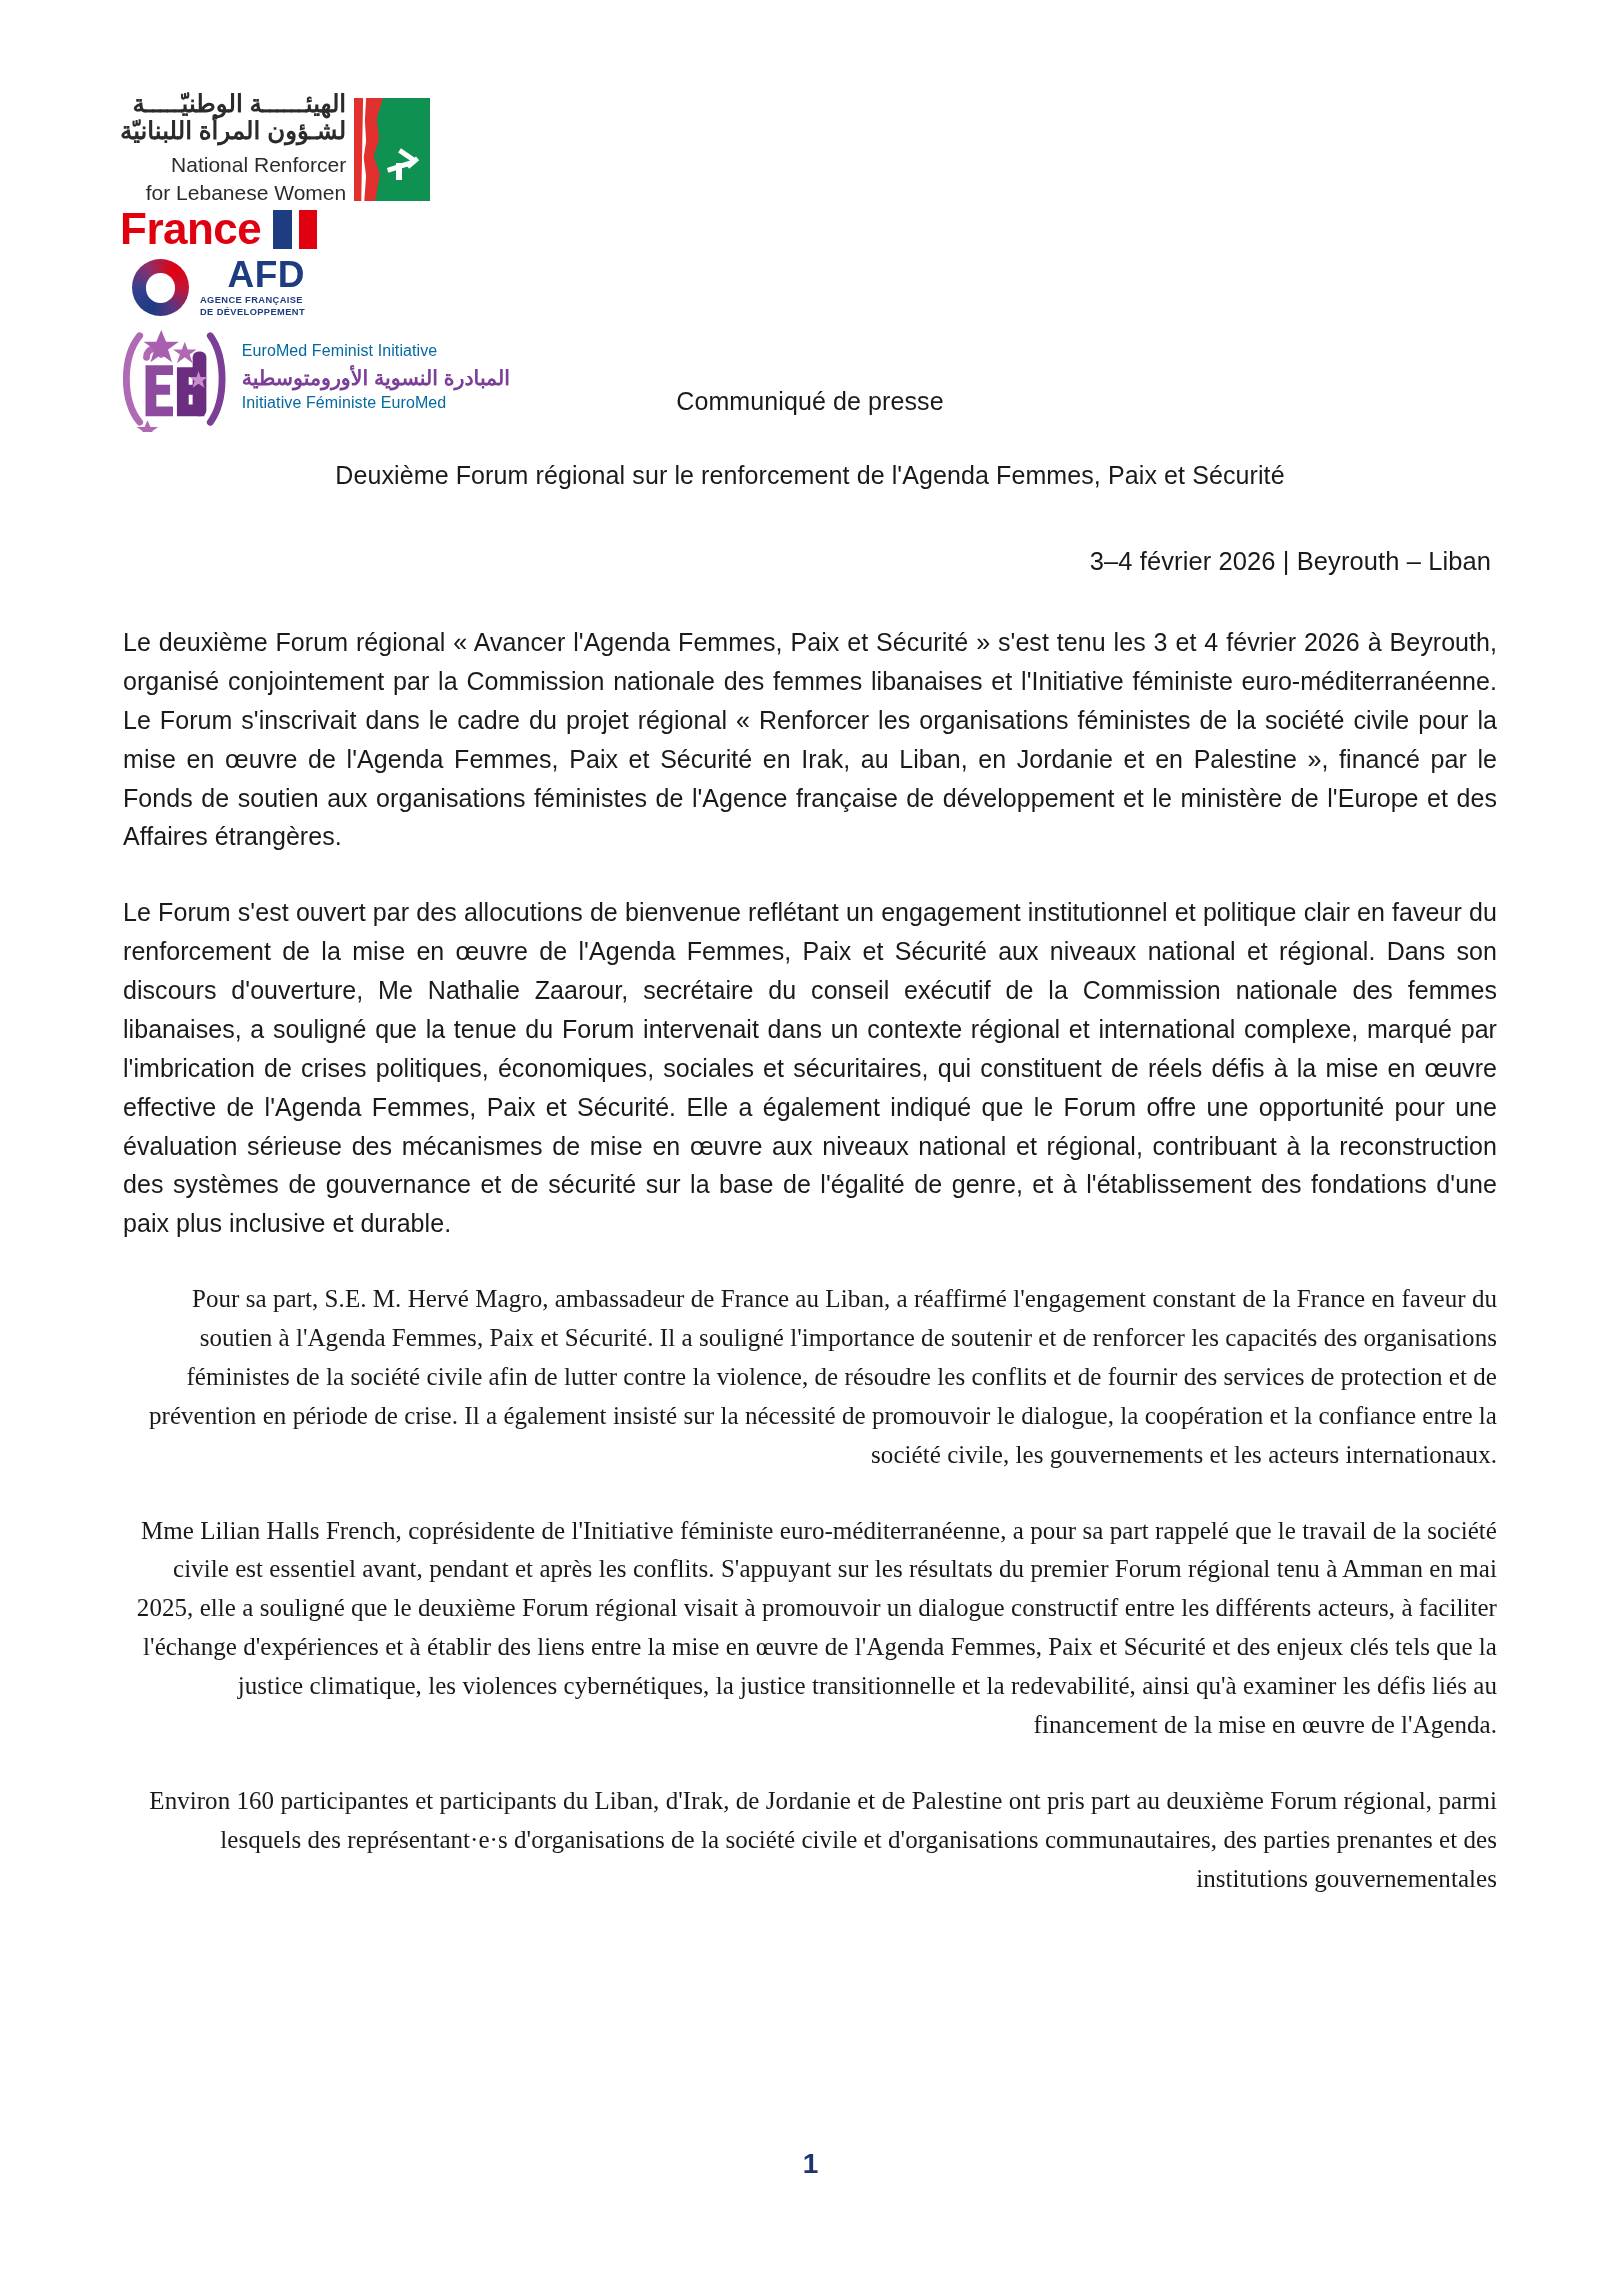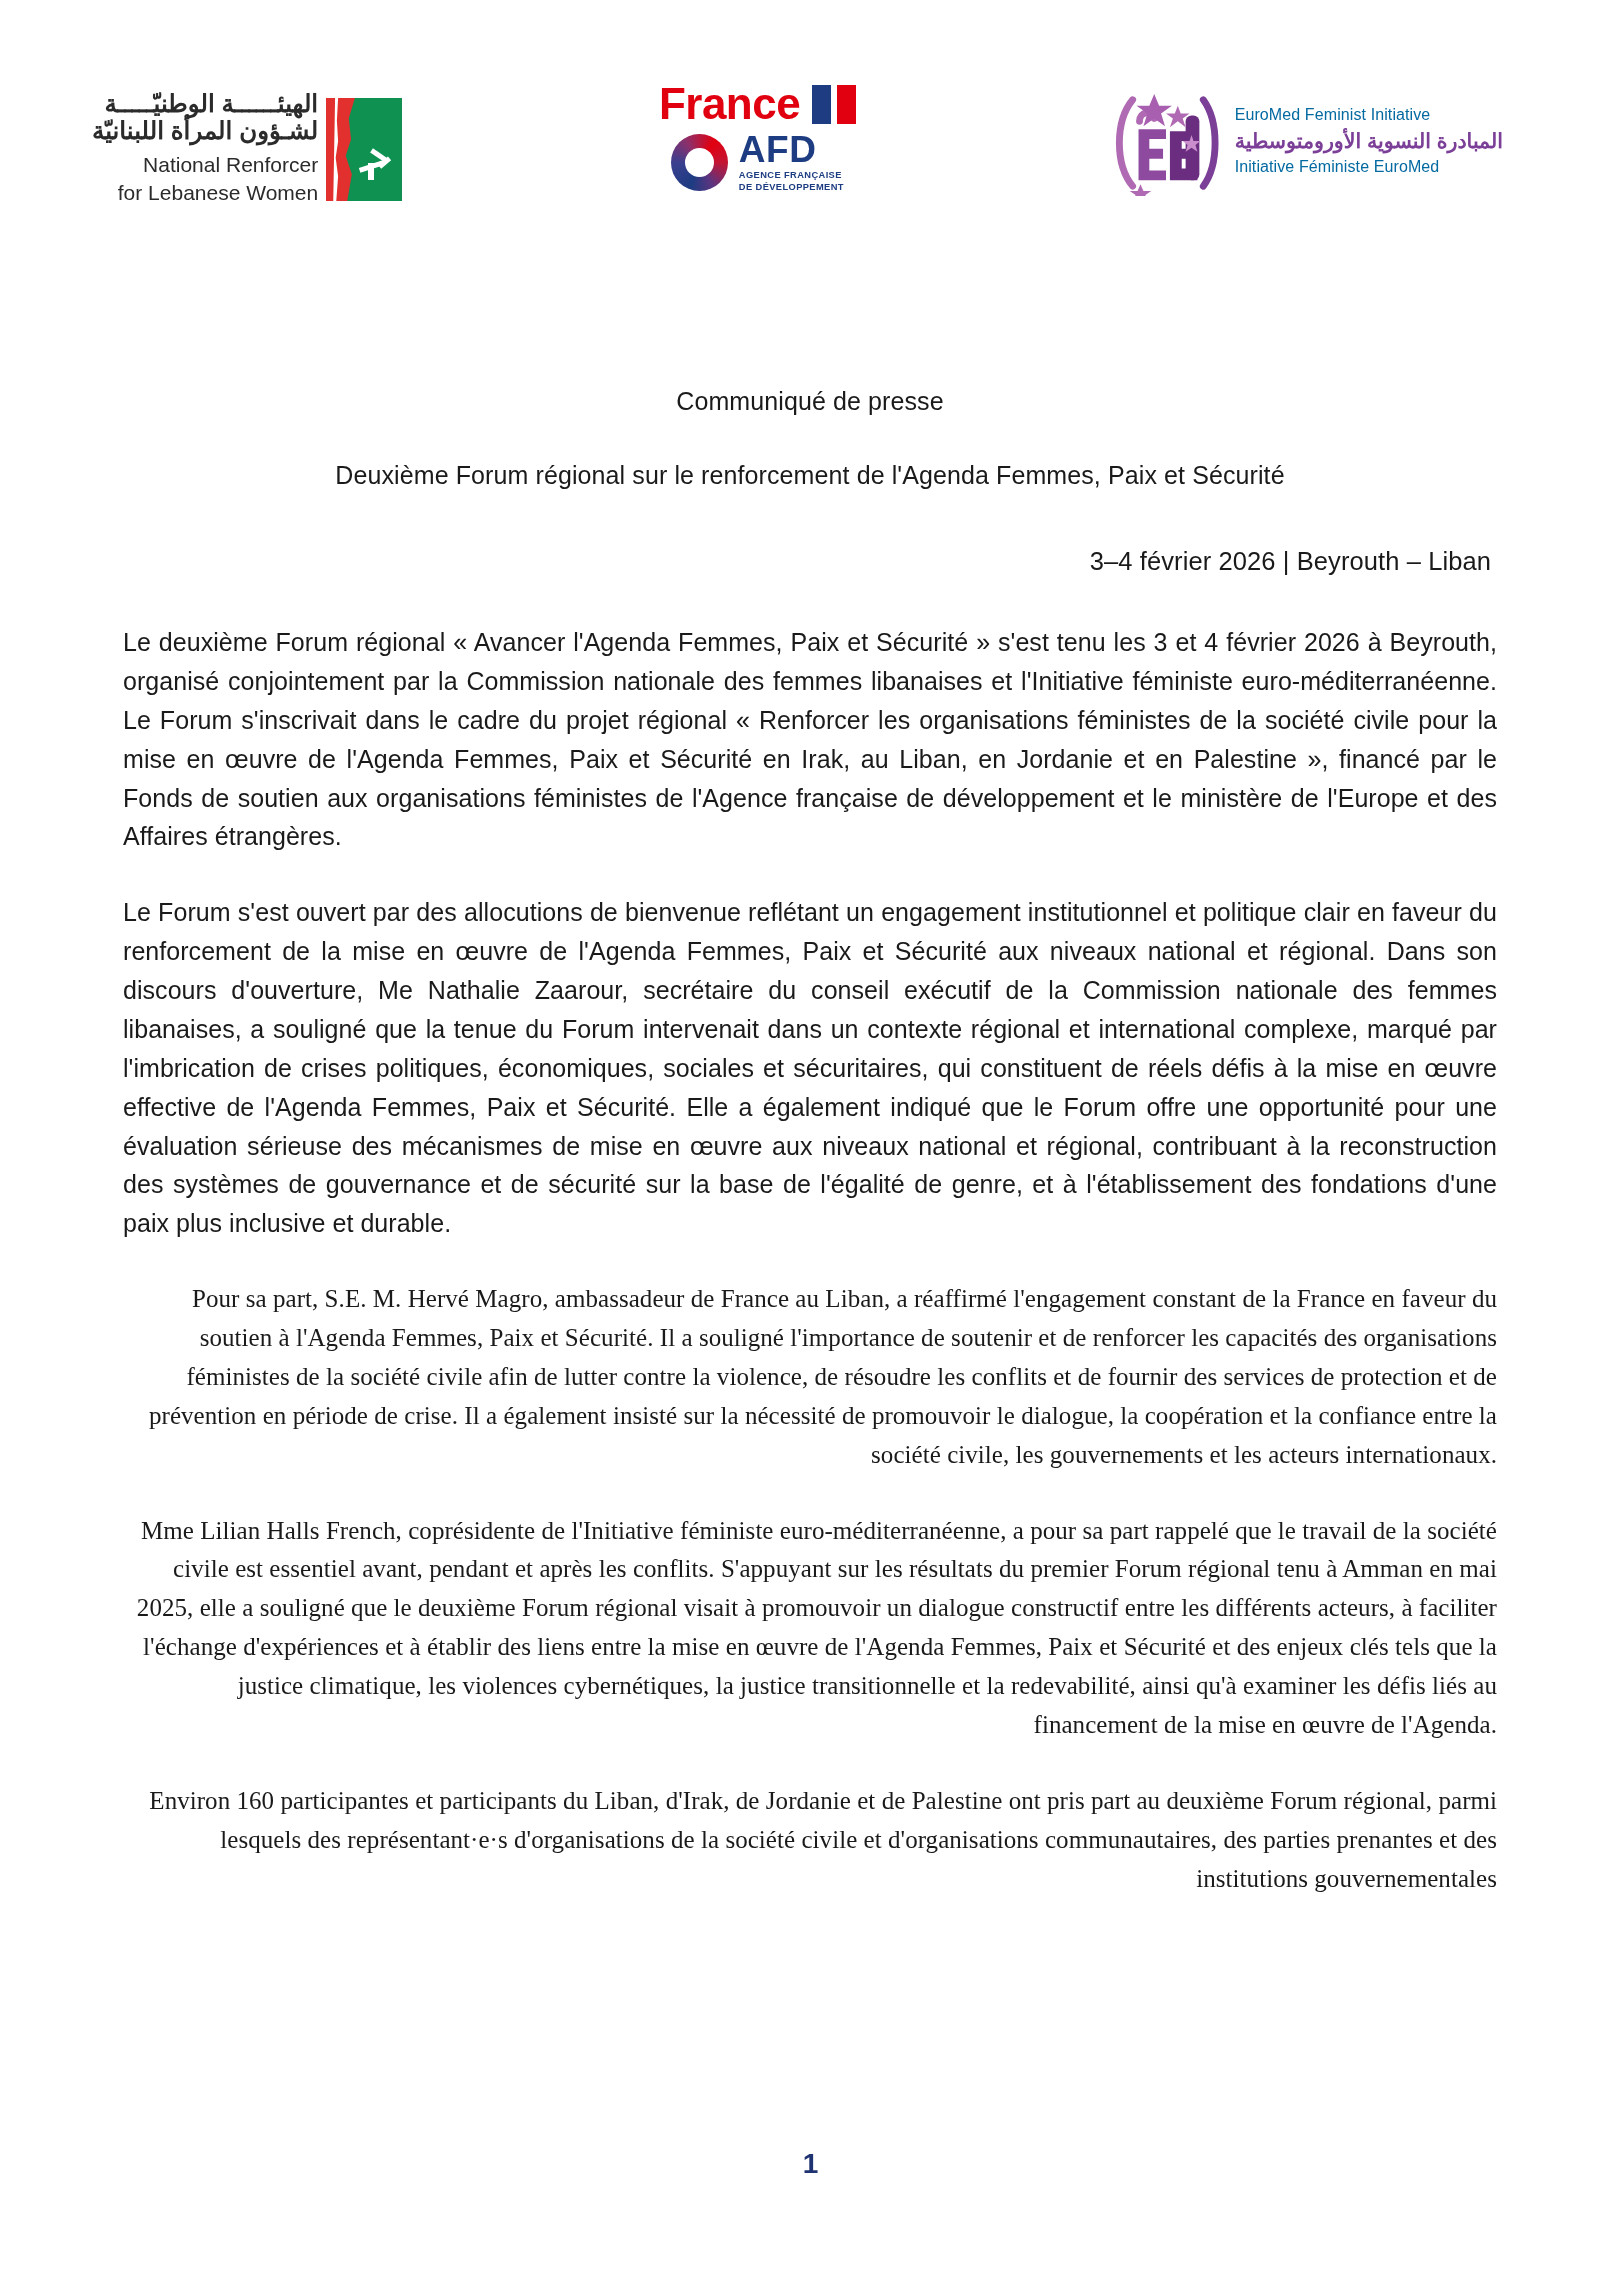--- a/index.html
+++ b/index.html
@@ -24,22 +24,23 @@
   
   .logo-bar {
     position: absolute;
     top: 82px;
     left: 0;
     width: 1621px;
     height: 167px;
     display: flex;
     align-items: flex-start;
     justify-content: space-between;
-    padding: 0 118px 0 92px;
+    padding: 0 118px 0 120px;
     box-sizing: border-box;
+    flex-direction: column;
   }
 
   
   .nclw {
     display: flex;
     align-items: center;
     gap: 7.8px;
     margin-top: 9.8px;
   }
   .nclw-text {
@@ -158,20 +159,21 @@
     border-radius: 50%;
     background: #ffffff;
   }
   .afd-text { line-height: 1; }
   .afd-title {
     font-size: 37px;
     font-weight: 700;
     color: #1d3c82;
     letter-spacing: 0.5px;
     line-height: 0.95;
+    text-align: right;
   }
   .afd-sub {
     font-size: 9.3px;
     font-weight: 700;
     color: #1d3c82;
     letter-spacing: 0.4px;
     line-height: 1.25;
     margin-top: 2.9px;
   }
 

